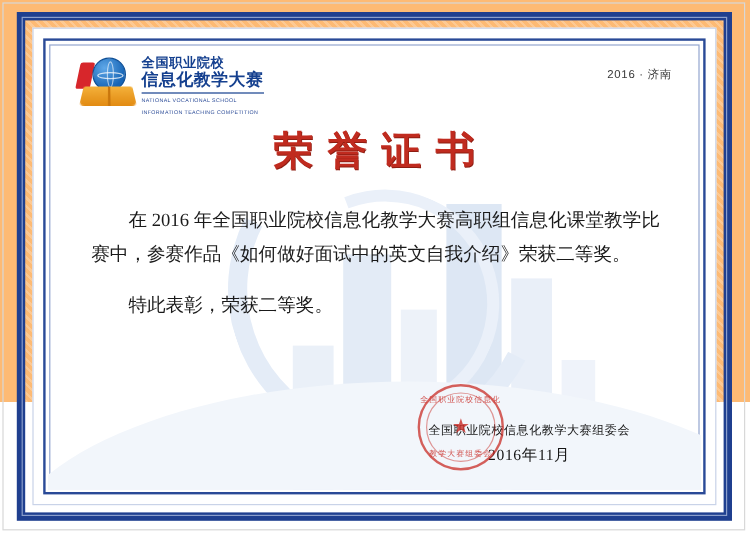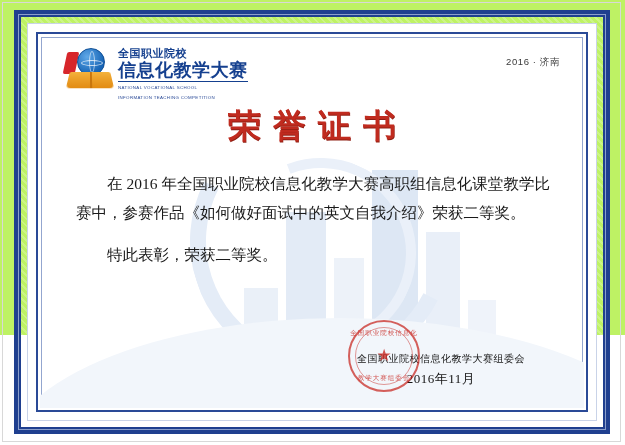--- a/index.html
+++ b/index.html
@@ -12,21 +12,21 @@
     height: 445px;
     overflow: hidden;
     font-family: "Liberation Serif", serif;
   }
 
   
   .certificate {
     position: relative;
     width: 625px;
     height: 335px;
-    background: #bef264;
+    background: #fdba74;
     box-sizing: border-box;
   }
 
   
   .page-edge {
     position: absolute;
     left: 2px; top: 2px;
     width: 619px; height: 440px;
     border: 1px solid #d8d8d8;
     box-sizing: border-box;
@@ -225,22 +225,22 @@
     line-height: 1.05;
   }
   .logo-cn1 {
     font-family: "Liberation Sans", sans-serif;
     font-size: 11px;
     font-weight: bold;
     color: #15408f;
     letter-spacing: 0.5px;
   }
   .logo-cn2 {
-    font-family: Liberation Sans, sans-serif;
-    font-size: 18px;
+    font-family: Liberation Serif, serif;
+    font-size: 14px;
     font-weight: bold;
     color: #15408f;
     letter-spacing: 0.5px;
     margin-top: 1px;
   }
   .logo-en {
     font-family: "Liberation Sans", sans-serif;
     font-size: 4.4px;
     color: #2a4a97;
     letter-spacing: 0.35px;

